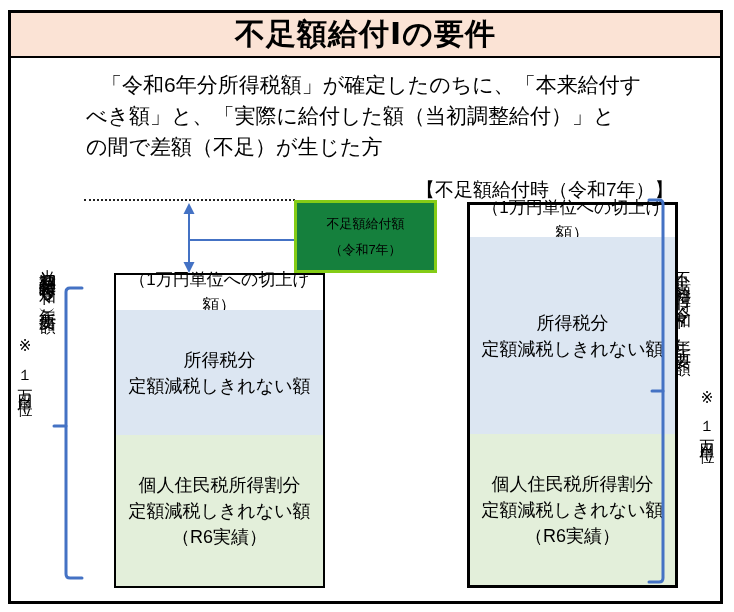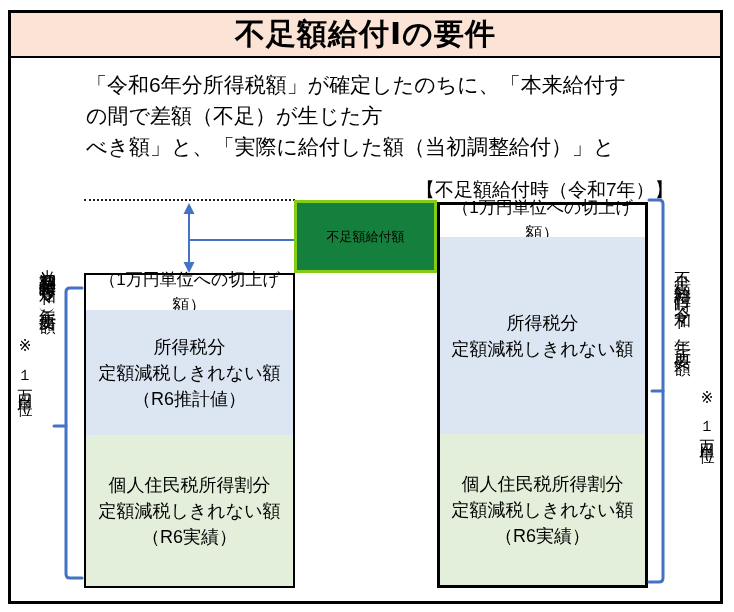--- a/index.html
+++ b/index.html
@@ -17,39 +17,39 @@
   .frame{position:absolute;left:8px;top:10px;width:715px;height:594px;
     border:3px solid #000;background:#fff;}
 
   .title-bar{position:absolute;left:8px;top:10px;width:715px;height:48px;
     background:var(--title-bg);border:3px solid #000;border-bottom:2px solid #000;
     display:flex;align-items:center;justify-content:center;}
   .title-bar .t{font-size:30px;font-weight:bold;letter-spacing:1px;}
 
   .desc{position:absolute;left:86px;top:69px;width:580px;
     font-size:21px;line-height:31px;}
-  .desc .line:first-child{}
+  .desc .line:first-child{margin-left:15px;}
 
   
   .lbl-initial{position:absolute;left:84px;top:179px;width:212px;
     font-size:19px;text-align:center;white-space:nowrap;}
   .lbl-shortfall-time{position:absolute;left:416px;top:177px;width:226px;
     font-size:19px;text-align:center;white-space:nowrap;}
   .dotted{position:absolute;left:84px;top:199px;width:211px;height:0;
     border-top:2px dotted #222;}
 
   
   .shortfall-box{position:absolute;left:294px;top:200px;width:143px;height:73px;
     background:#15803d;border:3px solid #84cc16;display:flex;flex-direction:column;
     align-items:center;justify-content:center;font-size:13px;line-height:26px;
     text-align:center;z-index:4;}
 
   
   .bar{position:absolute;background:#fff;border:3px solid #000;
-    display:flex;flex-direction:column;z-index:2;}
+    display:flex;flex-direction:column;z-index:2;margin-left:30px;}
   .bar-left{left:84px;top:273px;width:211px;height:315px;border-width:2px;}
   .bar-right{left:437px;top:202px;width:211px;height:386px;}
   .sec{display:flex;flex-direction:column;align-items:center;justify-content:center;
     text-align:center;font-size:18px;line-height:26px;}
   .sec.rounding{font-size:17px;}
   .bar-left .sec.rounding{height:35px;}
   .bar-left .sec.blue{height:125px;}
   .bar-right .sec.rounding{height:32px;}
   .bar-right .sec.blue{height:197px;}
   .sec.blue{background:var(--blue-fill);align-items:center;}
@@ -81,46 +81,46 @@
 <div class="stage">
 
   <div class="frame"></div>
 
   <div class="title-bar">
     <div class="t">不足額給付Ⅰの要件</div>
   </div>
 
   <div class="desc">
     <div class="line">「令和6年分所得税額」が確定したのちに、「本来給付す</div>
+    <div class="line">べき額」と、「実際に給付した額（当初調整給付）」と</div>
     <div class="line">の間で差額（不足）が生じた方</div>
-    <div class="line">べき額」と、「実際に給付した額（当初調整給付）」と</div>
   </div>
 
   <div class="lbl-shortfall-time">【不足額給付時（令和7年）】</div>
   <div class="dotted"></div>
 
   <svg class="arrow-svg" width="116" height="72" viewBox="0 0 116 72">
     <line x1="9" y1="9" x2="9" y2="63"></line>
     <polygon points="9,1 3.5,12 14.5,12"></polygon>
     <polygon points="9,71 3.5,60 14.5,60"></polygon>
     <line x1="9" y1="38" x2="115" y2="38"></line>
   </svg>
 
   <div class="shortfall-box">
     <div>不足額給付額</div>
+    <div>（令和7年）</div>
   </div>
 
   <div class="bar bar-left">
     <div class="sec rounding">
       <div>（1万円単位への切上げ額）</div>
     </div>
     <div class="sec blue">
       <div>所得税分</div>
       <div>定額減税しきれない額</div>
-      <div>（R6推計値）</div>
     </div>
     <div class="sec green">
       <div>個人住民税所得割分</div>
       <div>定額減税しきれない額</div>
       <div>（R6実績）</div>
     </div>
   </div>
 
   <div class="bar bar-right">
     <div class="sec rounding">

